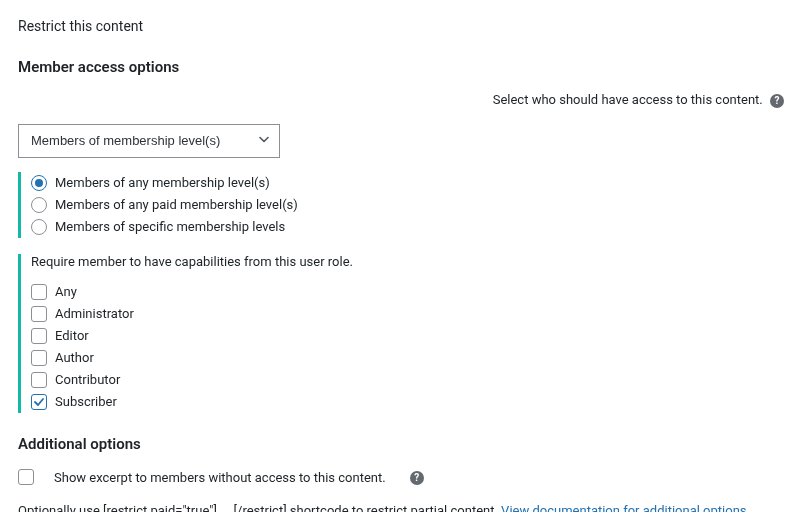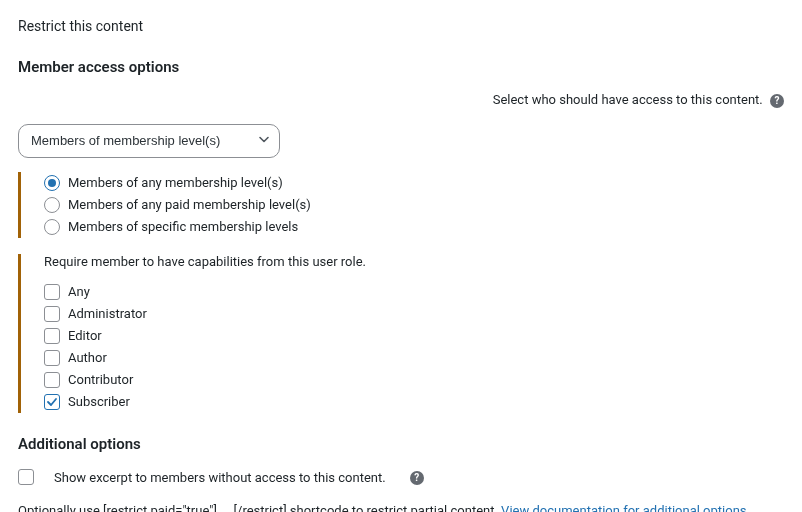--- a/index.html
+++ b/index.html
@@ -43,40 +43,40 @@
     vertical-align: middle;
   }
   .select-wrap {
     position: relative;
     display: inline-block;
     margin-bottom: 14px;
   }
   .select {
     appearance: none;
     border: 1px solid #8c8f94;
-    border-radius: 10px;
+    border-radius: 0;
     background: #fff;
     padding: 7px 36px 7px 12px;
     font-size: 13px;
     color: #2c3338;
     width: 262px;
     height: 34px;
     cursor: pointer;
   }
   .chevron {
     position: absolute;
     right: 10px;
     top: 50%;
     transform: translateY(-50%);
     pointer-events: none;
     color: #50575e;
   }
   .indent-block {
-    border-left: 3px solid #a16207;
-    padding-left: 23px;
+    border-left: 3px solid #14b8a6;
+    padding-left: 10px;
     margin-bottom: 8px;
   }
   .opt {
     display: flex;
     align-items: center;
     padding: 3px 0;
     gap: 8px;
   }
   .opt label { cursor: pointer; }
   .radio, .check {

